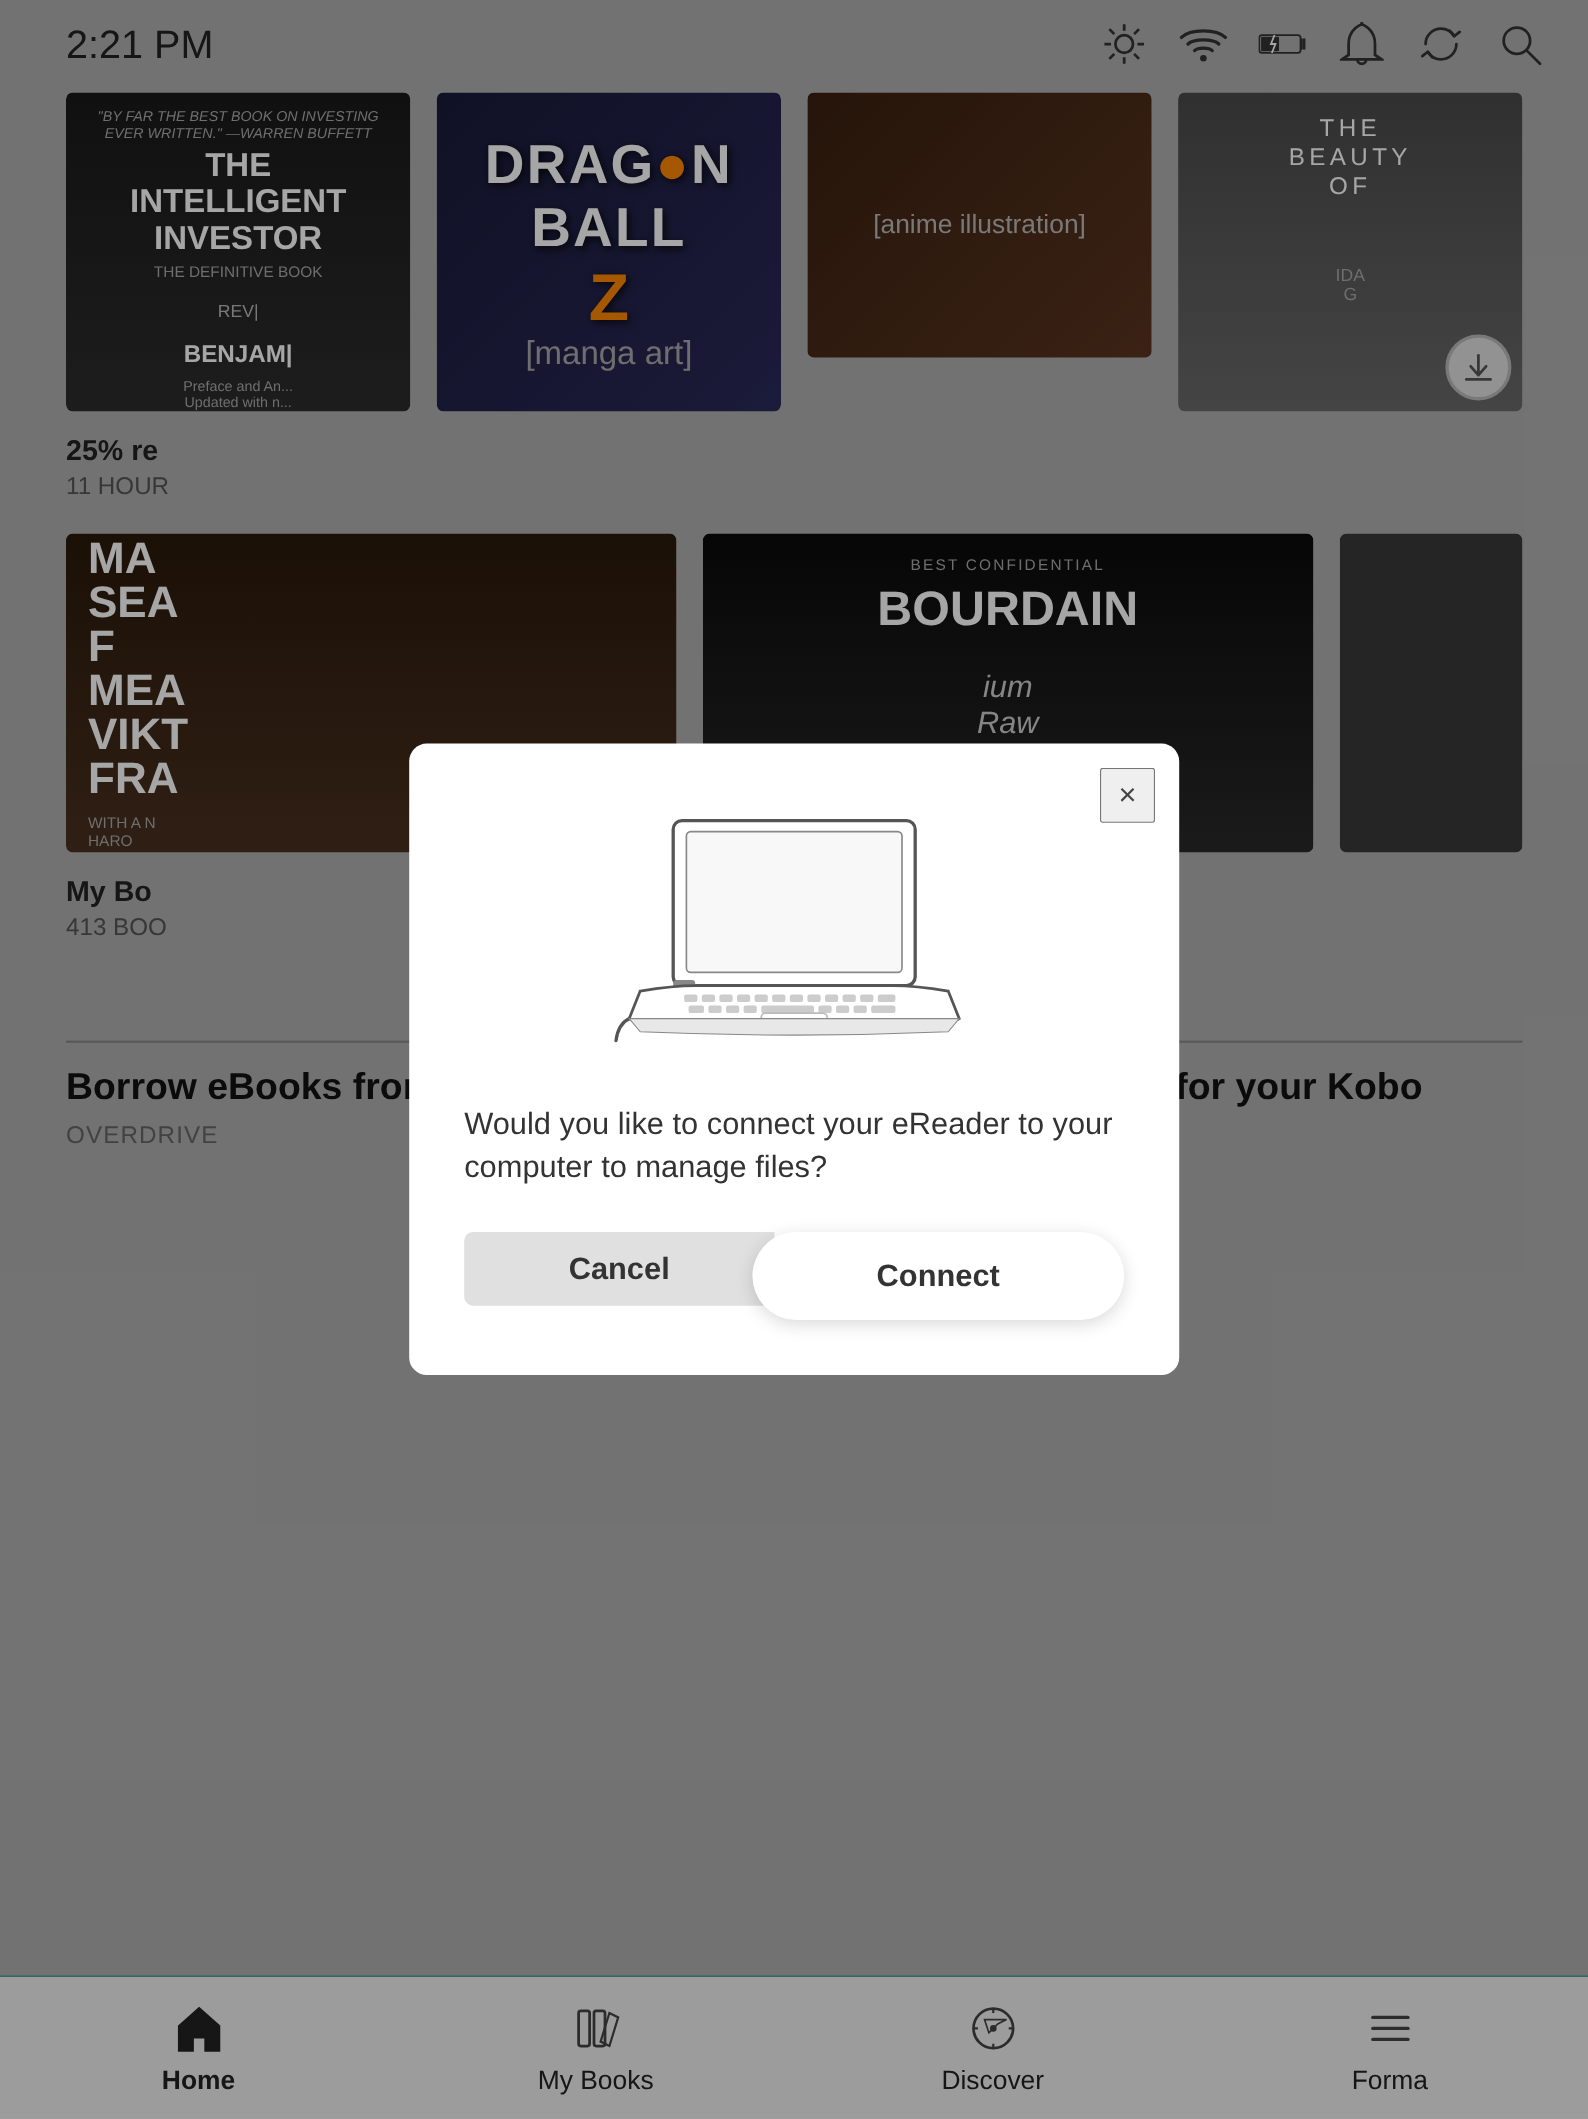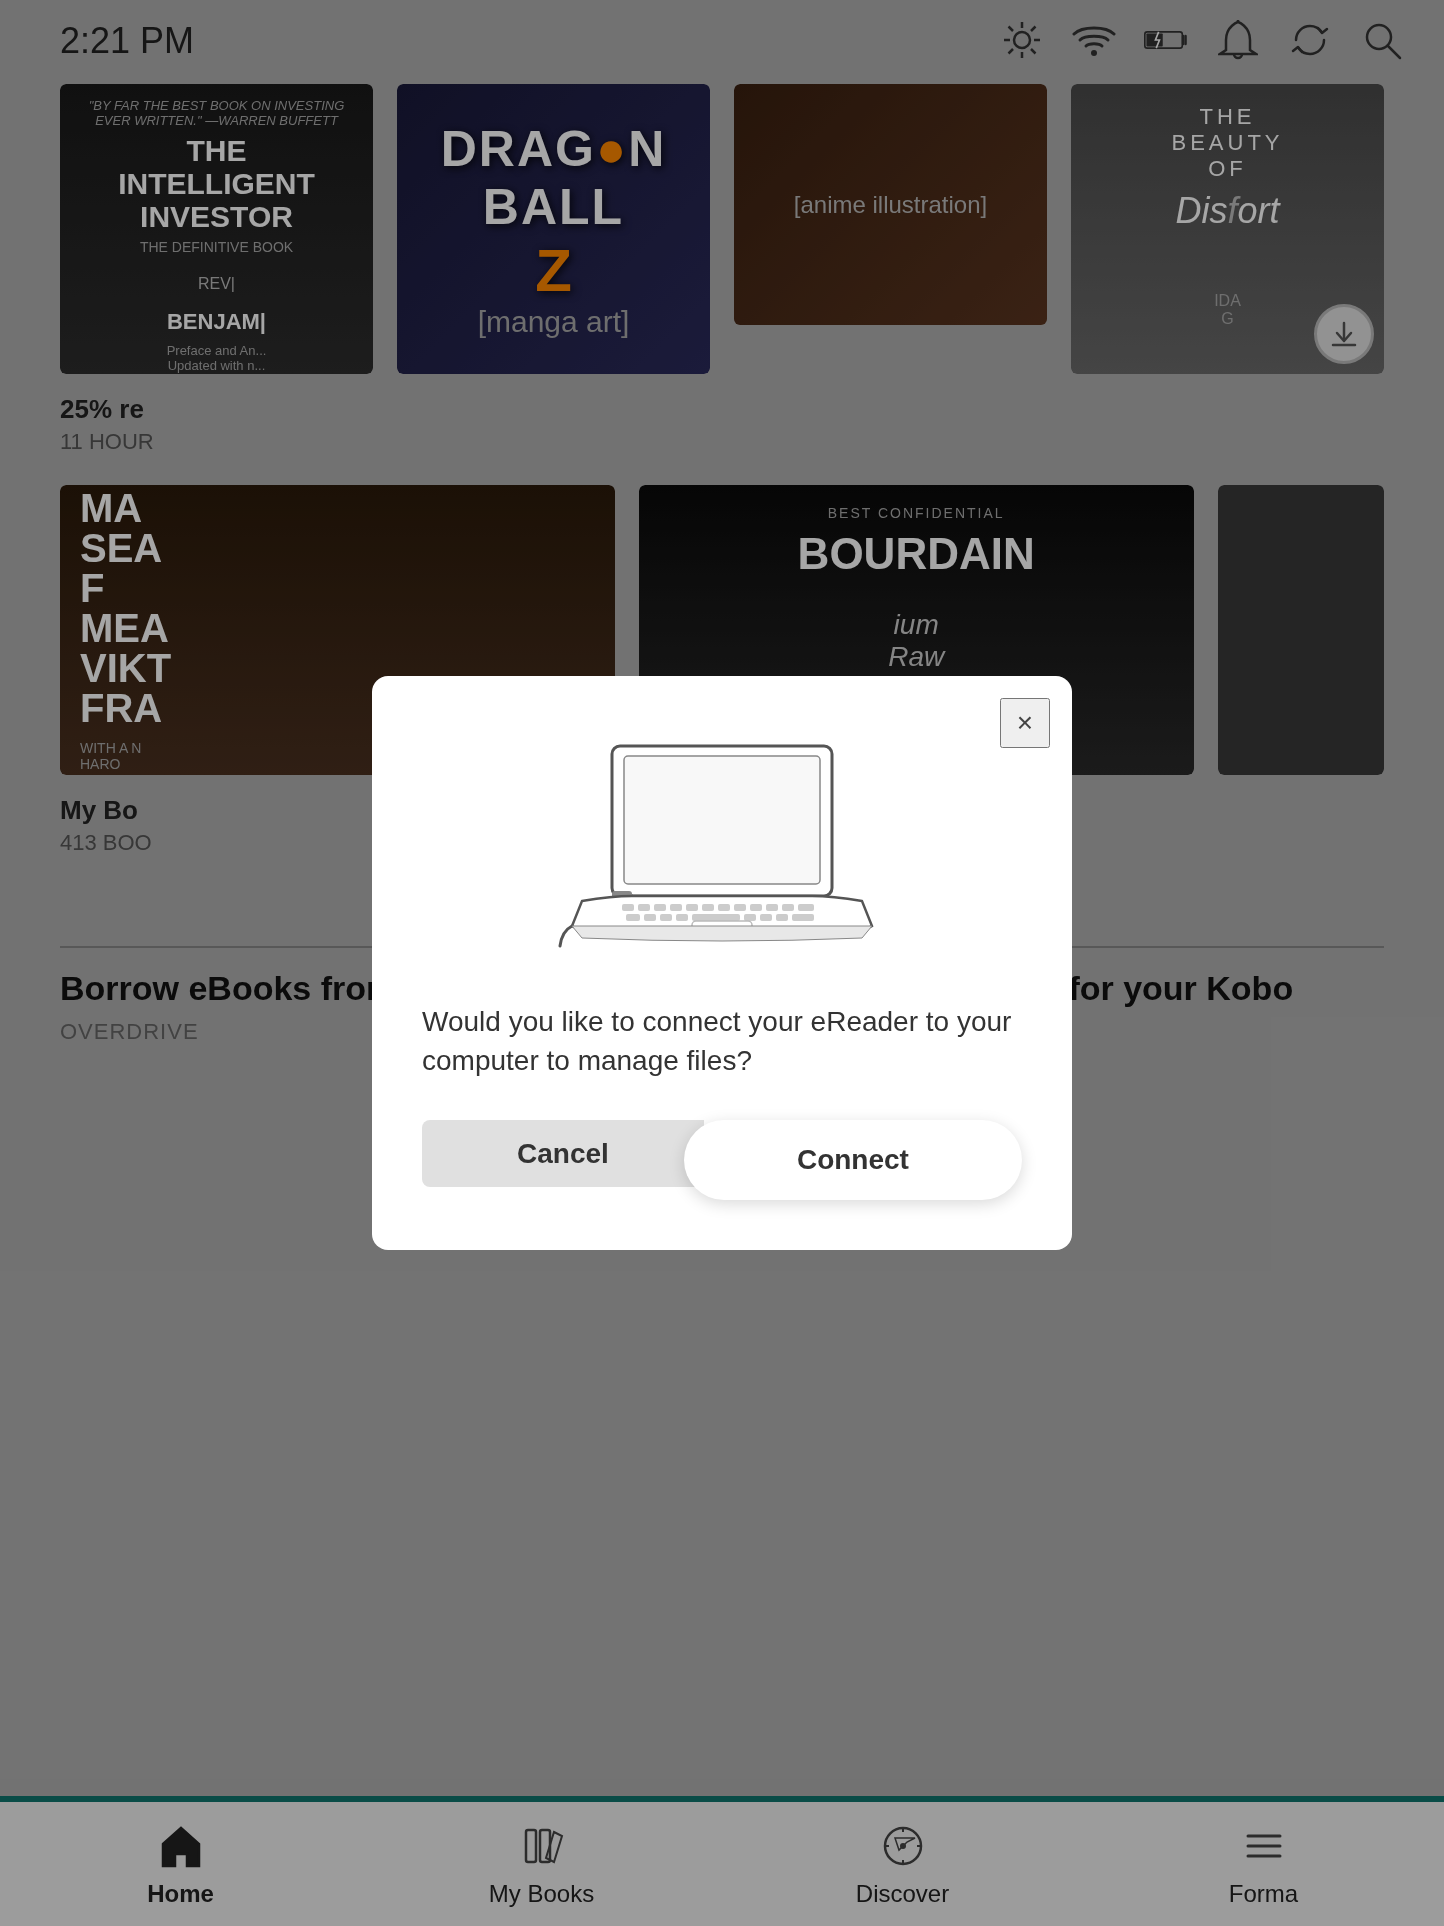--- a/index.html
+++ b/index.html
@@ -117,21 +117,21 @@
     .bottom-nav {
       position: absolute;
       bottom: 0;
       left: 0;
       right: 0;
       height: 130px;
       background: #f0f0f0;
       display: flex;
       align-items: center;
       justify-content: space-around;
-      border-top: 6px solid #0f766e;
+      border-top: 1px solid #0f766e;
     }
     .nav-item {
       display: flex;
       flex-direction: column;
       align-items: center;
       gap: 8px;
       flex: 1;
     }
     .nav-icon {
       width: 52px;
@@ -353,21 +353,20 @@
     <div class="book-card">
       <div class="book-cover anime-cover" style="height:241px; position:relative;">
         <div style="position:absolute; top:0; left:0; right:0; bottom:0; display:flex; align-items:center; justify-content:center; color:#bbb; font-size:24px;">[anime illustration]</div>
       </div>
     </div>
 
     <div class="book-card">
       <div class="book-cover beauty-discomfort" style="height:290px; position:relative;">
         <div style="position:absolute; top:20px; left:0; right:0; text-align:center; color:white; padding: 0 20px;">
           <div style="font-size:22px; letter-spacing:4px; text-transform:uppercase;">THE<br>BEAUTY<br>OF</div>
-          <div style="font-size:36px; font-style:italic; font-weight:300; margin-top:8px;">Dis<span style="opacity:0.6">f</span>ort</div>
           <div style="font-size:16px; color:#aaa; margin-top:60px;">IDA<br>G</div>
         </div>
         <div class="download-badge">
           <svg width="30" height="30" viewBox="0 0 30 30" fill="none">
             <polyline points="15,4 15,20" stroke="#555" stroke-width="2.5" stroke-linecap="round"></polyline>
             <polyline points="8,14 15,22 22,14" stroke="#555" stroke-width="2.5" fill="none" stroke-linecap="round" stroke-linejoin="round"></polyline>
             <line x1="4" y1="26" x2="26" y2="26" stroke="#555" stroke-width="2.5" stroke-linecap="round"></line>
           </svg>
         </div>
       </div>

